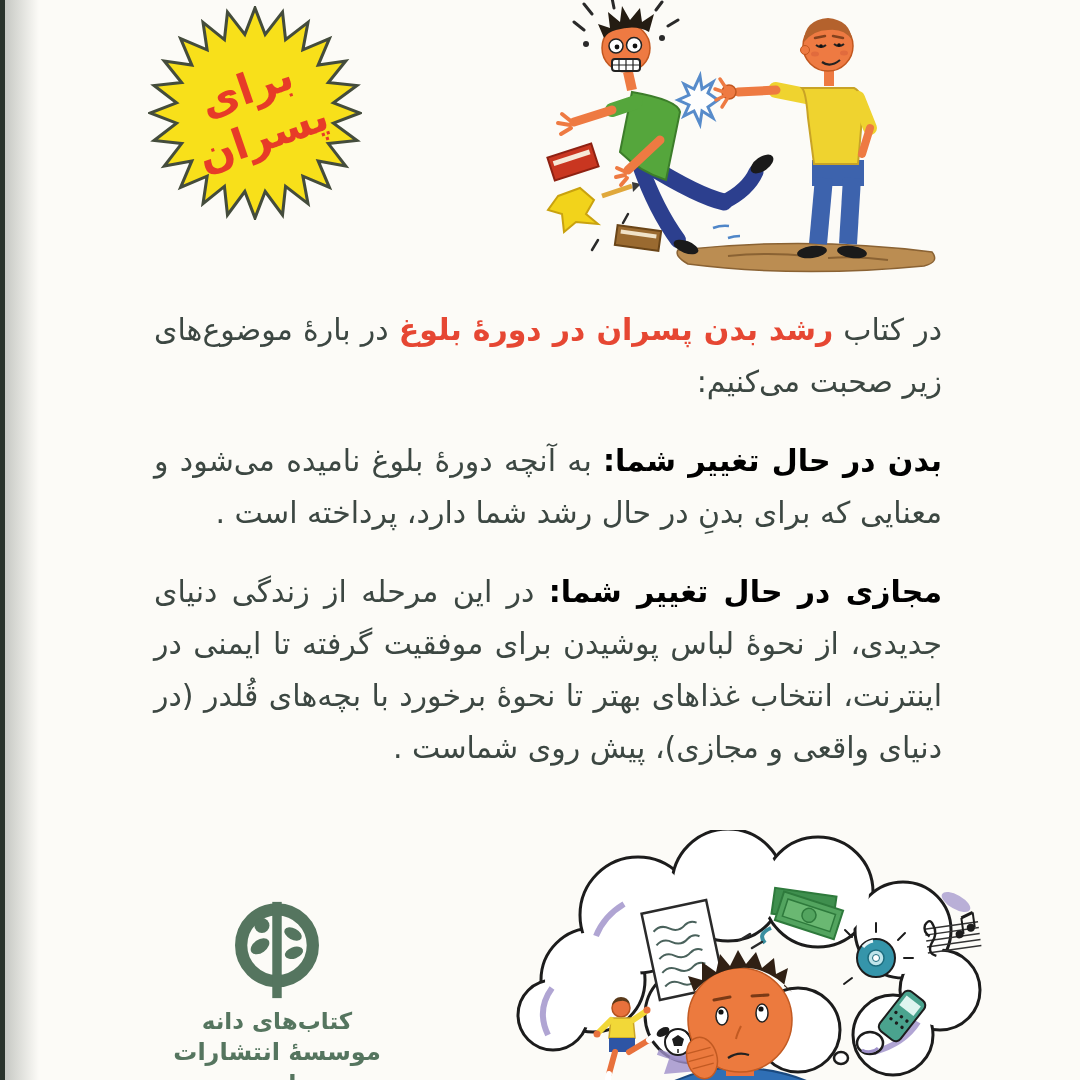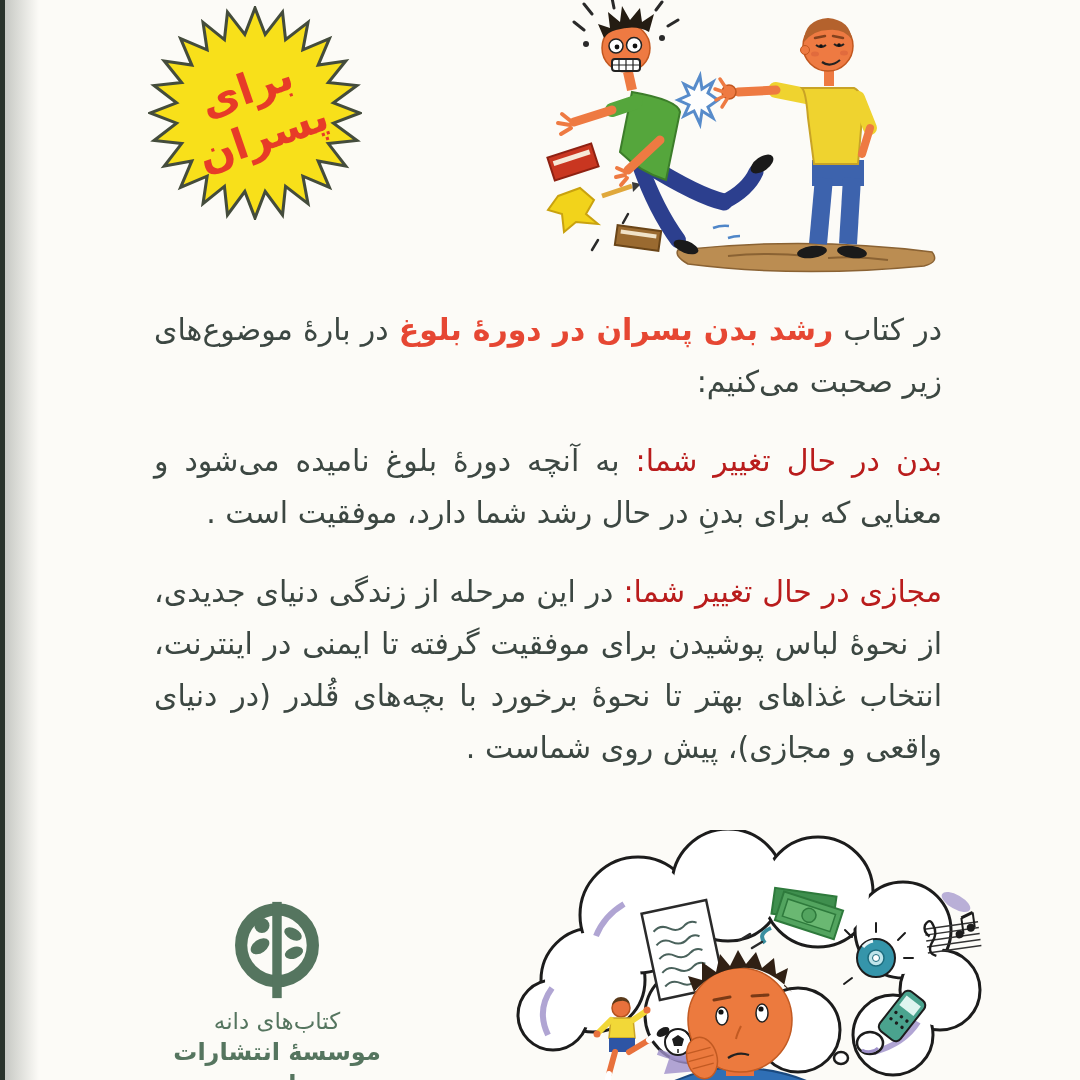--- a/index.html
+++ b/index.html
@@ -27,30 +27,30 @@
   .illu-top{position:absolute;left:528px;top:0;width:420px;height:292px;}
   .illu-bottom{position:absolute;left:478px;top:830px;width:525px;height:250px;}
 
   
   .copy{
     position:absolute;left:142px;top:304px;width:800px;
     direction:rtl;text-align:justify;
     color:#3c4742;font-size:30px;line-height:52px;
   }
   .copy p{margin:0 0 27px 12px;}
-  .copy b{color:#b91c1c;font-weight:normal;}
+  .copy b{color:#000000;font-weight:bold;}
   .copy .red{color:#e64733;font-weight:bold;}
 
   
   .publisher{
     position:absolute;left:166px;top:900px;width:222px;
     text-align:center;direction:rtl;color:#55755f;
   }
   .publisher .logo{width:86px;height:100px;margin:0 auto 6px auto;display:block;}
-  .pub-series{font-size:23px;font-weight:normal;line-height:30px;}
+  .pub-series{font-size:23px;font-weight:bold;line-height:30px;}
   .pub-name{font-size:24px;font-weight:bold;line-height:32px;display:inline-block;
     border-bottom:3px solid #55755f;padding:0 3px 6px 3px;}
 </style>
 </head>
 <body>
 
 <div class="spine"></div>
 <div class="spine-shadow"></div>
 
 <div class="badge">
@@ -149,21 +149,21 @@
       <circle cx="311" cy="45" r="1.8" fill="#111"></circle>
     <path d="M294,62 Q302,68 312,60" stroke="#222" stroke-width="2.2" fill="none"></path>
     <ellipse cx="287" cy="54" rx="4" ry="2.5" fill="#d9603a" opacity="0.6"></ellipse>
     <ellipse cx="316" cy="53" rx="4" ry="2.5" fill="#d9603a" opacity="0.6"></ellipse>
   </g>
 </svg>
 
 <div class="copy">
   <p class="intro"><span>در کتاب </span><b class="red">رشد بدن پسران در دورهٔ بلوغ</b><span> در بارهٔ موضوع‌های زیر صحبت می‌کنیم:</span></p>
 
-  <p class="topic"><b>بدن در حال تغییر شما:</b> <span>به آنچه دورهٔ بلوغ نامیده می‌شود و معنایی که برای بدنِ در حال رشد شما دارد، موفقیت است .</span></p>
+  <p class="topic"><b>بدن در حال تغییر شما:</b> <span>به آنچه دورهٔ بلوغ نامیده می‌شود و معنایی که برای بدنِ در حال رشد شما دارد، پرداخته است .</span></p>
 
 
   <p class="topic"><b>مجازی در حال تغییر شما:</b> <span>در این مرحله از زندگی دنیای جدیدی، از نحوهٔ لباس پوشیدن برای موفقیت گرفته تا ایمنی در اینترنت، انتخاب غذاهای بهتر تا نحوهٔ برخورد با بچه‌های قُلدر (در دنیای واقعی و مجازی)، پیش روی شماست .</span></p>
 </div>
 
 <svg class="illu-bottom" viewBox="0 0 525 250">
 
   <g stroke="#1c1c1c" stroke-width="3" fill="#ffffff">
     <circle cx="115" cy="150" r="52"></circle>
       <circle cx="160" cy="85" r="58"></circle>

